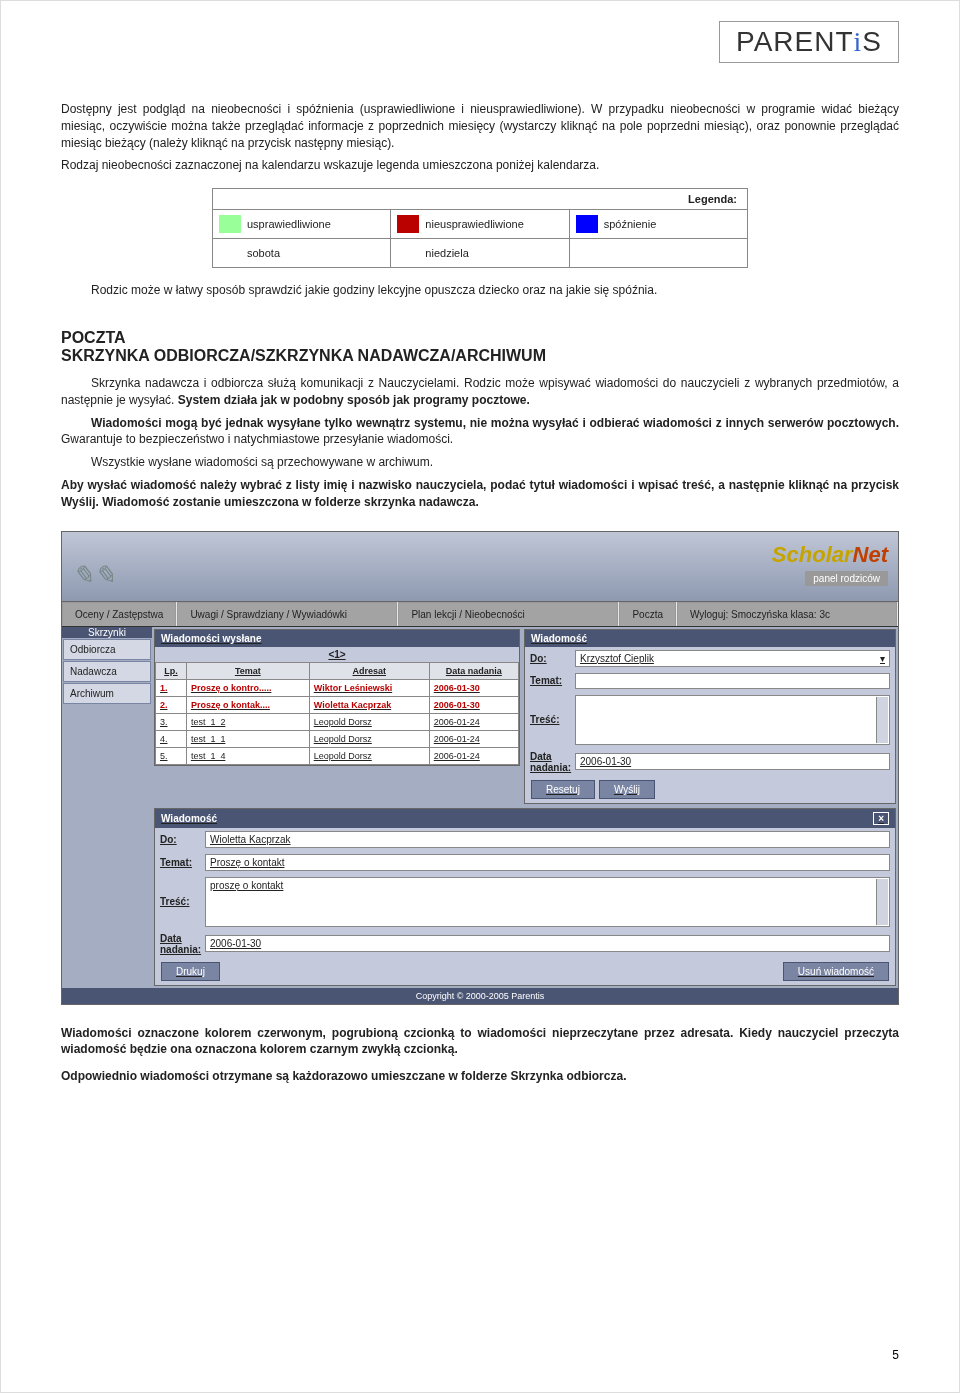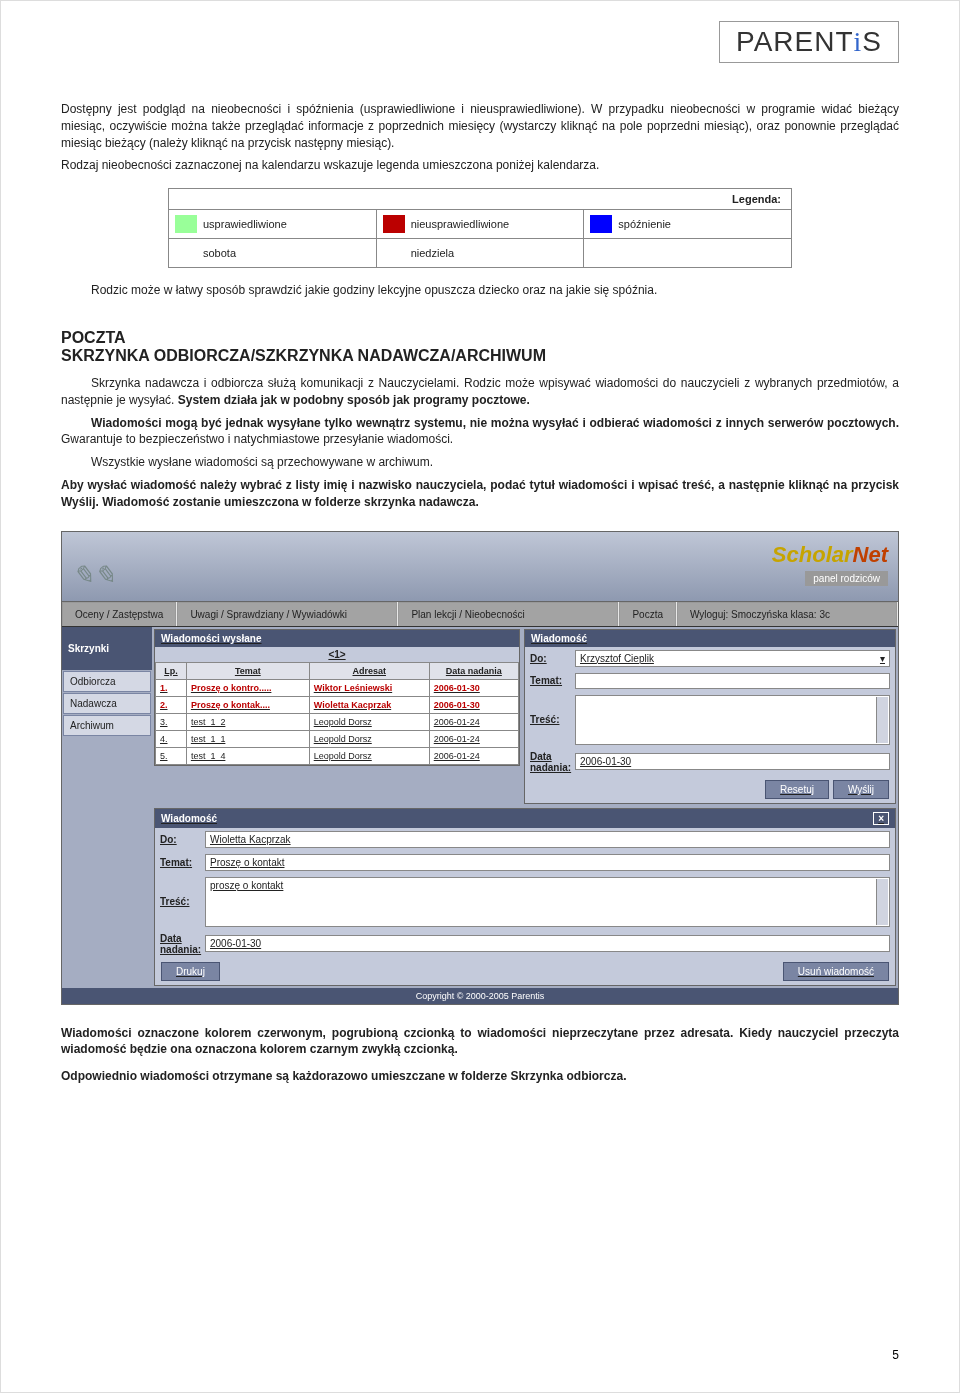--- a/index.html
+++ b/index.html
@@ -4,21 +4,21 @@
 <style>
   * { box-sizing: border-box; margin: 0; padding: 0; }
   body { font-family: Verdana, Arial, sans-serif; background: #fff; width: 960px; margin: 0 auto; }
   .page-border { border: 1px solid #ddd; padding: 30px 60px 40px; min-height: 1393px; position: relative; }
   .brand { position: absolute; top: 20px; right: 60px; border: 1px solid #999; padding: 4px 16px; }
   .brand-text { font-size: 28px; font-weight: 400; letter-spacing: 1px; color: #333; }
   .brand-text .blue-i { color: #3366cc; font-family: serif; }
   .content { margin-top: 70px; font-size: 12px; color: #222; }
   .para { margin-bottom: 6px; text-align: justify; line-height: 1.4; }
 
-  .legend-box { margin: 14px auto; width: 624px; border: 1px solid #888; font-size: 11px; }
+  .legend-box { margin: 14px auto; width: 536px; border: 1px solid #888; font-size: 11px; }
   .legend-title { text-align: right; font-weight: bold; padding: 4px 10px; background: #fff; }
   .legend-row { display: flex; border-top: 1px solid #888; }
   .legend-cell { display: flex; align-items: center; padding: 5px 6px; border-right: 1px solid #888; flex: 1; }
   .legend-cell:last-child { border-right: none; }
   .swatch { width: 22px; height: 18px; margin-right: 6px; display: inline-block; }
   .sw-green { background: #9f9; }
   .sw-red { background: #b00; }
   .sw-blue { background: #00f; }
 
   .section-title { font-size: 16px; font-weight: bold; margin: 30px 0 10px; }
@@ -32,21 +32,21 @@
   .scholar-logo { font-size: 22px; font-weight: bold; color: #c6a400; font-style: italic; }
   .scholar-logo .net { color: #c04000; }
   .panel-tag { background: #999; color: #fff; font-size: 10px; padding: 2px 8px; margin-top: 3px; display: inline-block; border-radius: 0; }
 
   .app-tabs { display: flex; background: #e8e8e8; border-bottom: 1px solid #333; }
   .app-tab { padding: 6px 12px; border: 1px solid #999; border-bottom: none; background: #a3a3a3; margin-right: 1px; font-size: 10px; }
   .app-tab.flex { flex: 1; }
 
   .app-body { display: flex; background: #a5adc2; }
   .app-sidebar { width: 90px; }
-  .side-head { background: #4a5573; color: #fff; padding: 16px 6px; font-weight: bold; }
+  .side-head { background: #4a5573; color: #fff; padding: 0 6px; font-weight: normal; text-align: center; }
   .side-item { background: #d4d8e4; border: 1px solid #7a85a3; padding: 4px 6px; margin: 1px; }
 
   .app-main { flex: 1; display: flex; flex-direction: column; }
 
   .panel { border: 1px solid #666; margin: 2px; background: #c4cadb; text-decoration: underline; }
   .panel-head { background: #4a5573; color: #fff; padding: 3px 6px; font-weight: bold; display: flex; justify-content: space-between; align-items: center; }
   .panel-head .close-x { border: 1px solid #fff; padding: 0 4px; cursor: pointer; }
 
   .columns { display: flex; }
   .left-col { width: 370px; }
@@ -56,21 +56,21 @@
   .msg-table th { background: #e0e2ea; border: 1px solid #888; padding: 3px 4px; font-size: 9px; }
   .msg-table td { border: 1px solid #888; padding: 3px 4px; font-size: 9px; }
   .msg-table .unread td { color: #b00; font-weight: bold; }
 
   .form-row { display: flex; align-items: center; padding: 3px 5px; }
   .form-row label { width: 45px; font-weight: bold; }
   .form-row .field { flex: 1; background: #fff; border: 1px solid #888; padding: 2px 4px; min-height: 16px; }
   .form-row .field.textarea { height: 50px; position: relative; }
   .mini-scroll { position: absolute; right: 1px; top: 1px; bottom: 1px; width: 12px; background: #d0d4e0; border-left: 1px solid #888; }
 
-  .btn-row { display: flex; justify-content: flex-end; gap: 4px; padding: 4px 6px; }
+  .btn-row { display: flex; gap: 4px; padding: 4px 6px; }
   .btn { background: #7a85a3; color: #fff; border: 1px solid #4a5573; padding: 3px 14px; font-size: 10px; }
   .btn.left { margin-right: auto; }
 
   .copyright { background: #4a5573; color: #fff; text-align: center; padding: 3px; font-size: 9px; }
 
   .page-num { position: absolute; bottom: 30px; right: 60px; font-size: 12px; }
 </style>
 </head>
 <body>
 

